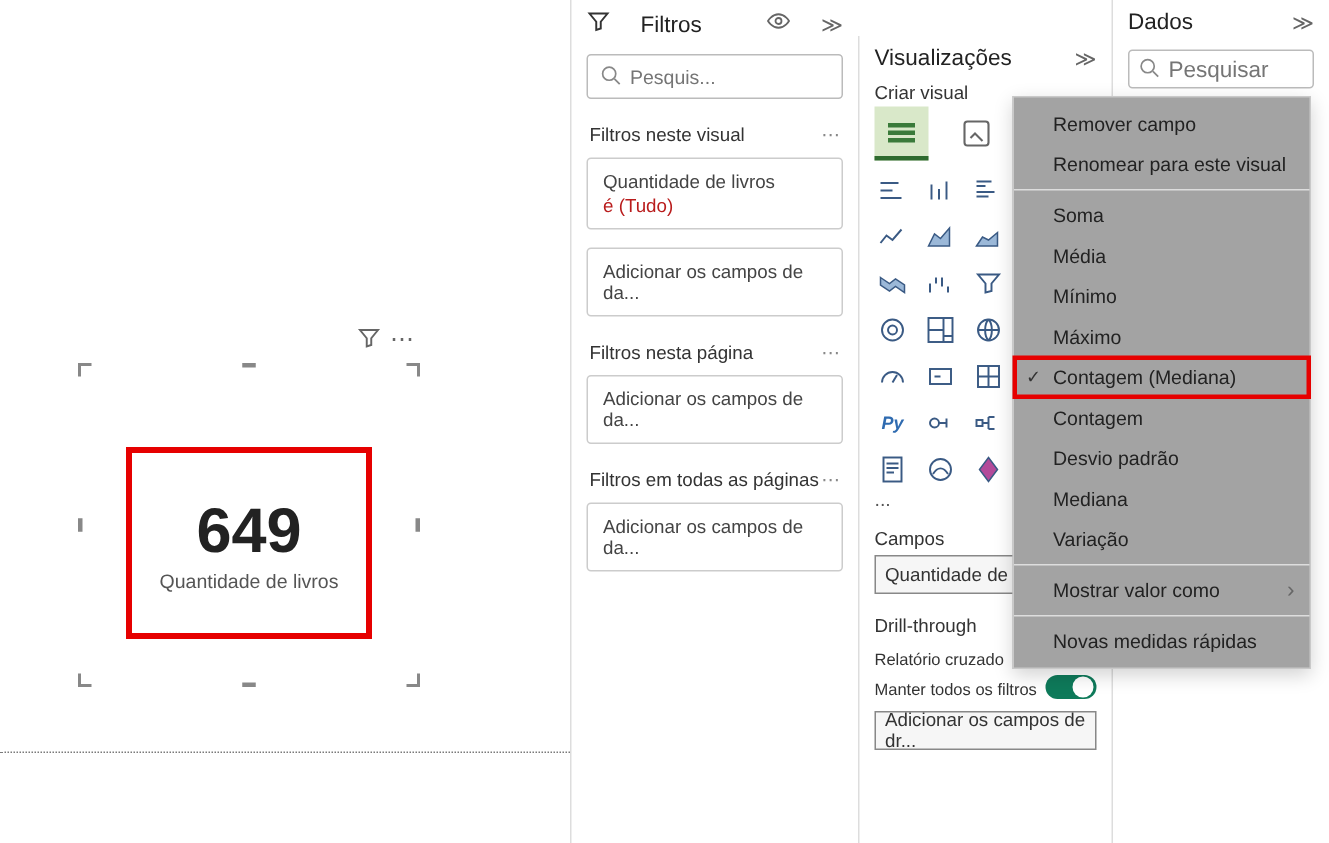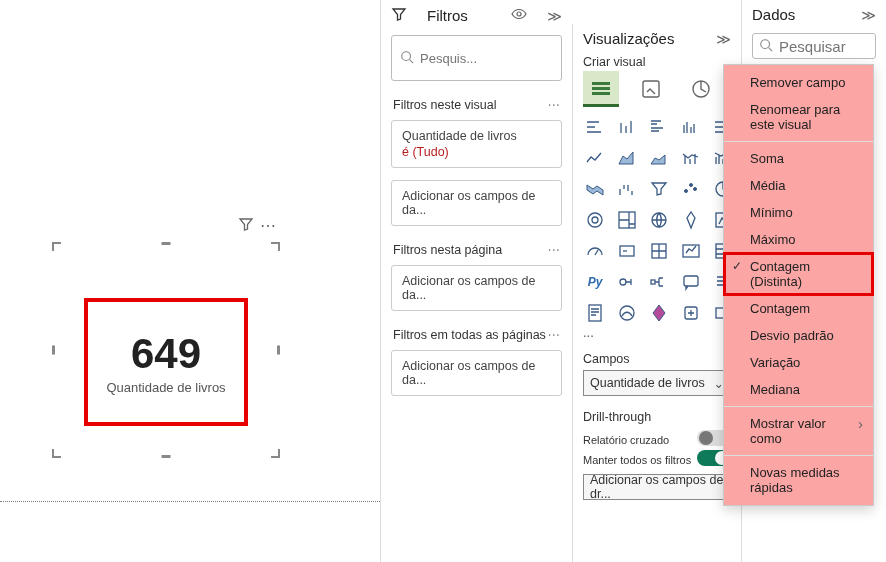--- a/index.html
+++ b/index.html
@@ -20,21 +20,21 @@
 .card-highlight { position:absolute; left:28px; top:52px; right:28px; bottom:28px; border:4px solid #e60000; display:flex; flex-direction:column; align-items:center; justify-content:center; }
 .card-value { font-size: 42px; font-weight:700; color:#222; }
 .card-label { font-size: 13px; color:#555; margin-top:2px;}
 .pane { border-left:1px solid #ddd; display:flex; flex-direction:column; }
 .pane.filters { flex:0 0 192px; }
 .pane.viz { flex:0 0 150px;margin-top:24px; }
 .pane.data { flex:1; }
 .pane-header { display:flex; align-items:center; padding:6px 10px 6px 10px; gap:20px; font-size:15px; }
 .grow { flex:1; }
 .eye-icon, .chev2-icon { color:#666; }
-.search-box { margin:4px 10px 10px; border:1px solid #bbb; border-radius:3px; height:46px; display:flex; align-items:center; padding:0 8px; color:#777; gap:6px; }
+.search-box { margin:4px 10px 10px; border:1px solid #bbb; border-radius:3px; height:30px; display:flex; align-items:center; padding:0 8px; color:#777; gap:6px; }
 .search-box input { border:0; outline:0; width:100%; font-size:13px; color:#333; }
 .section-title { display:flex; align-items:center; justify-content:space-between; padding:6px 12px 6px 12px; font-size:12.5px; color:#333; }
 .section-title .dots { color:#888; }
 .filter-card { margin:2px 10px 10px; border:1px solid #ccc; border-radius:3px; padding:8px 10px; font-size:12.5px; color:#444; min-height:34px; }
 .filter-card .sub { color:#b91c1c; margin-top:2px;}
 .viz-sub { padding:2px 10px 2px; font-size:12.5px; color:#333;}
 .tab-strip { display:flex; gap:14px; padding:0 10px 0; align-items:center; }
 .tab { width:36px; height:36px; display:flex; align-items:center; justify-content:center; color:#666; }
 .tab.selected { background:#d9e8c9; border-bottom:3px solid #2f6b2f; }
 .viz-gallery { padding:8px 6px 0 10px; display:grid; grid-template-columns:repeat(5, 24px); gap:7px 8px; }
@@ -44,21 +44,21 @@
 .fields-label { padding:6px 10px 4px; font-size:12.5px; color:#333; }
 .field-well { margin:0 10px 8px; border:1px solid #888; background:#f6f6f6; height:26px; display:flex; align-items:center; padding:0 6px; font-size:12.5px; color:#333; justify-content:space-between; }
 .drill-row { display:flex; align-items:flex-end; justify-content:space-between; padding:2px 10px; font-size:11px; color:#333; }
 .toggle { width:34px; height:16px; border-radius:10px; background:#ddd; position:relative; }
 .toggle .knob { position:absolute; top:1px; left:2px; width:14px; height:14px; border-radius:50%; background:#777; }
 .toggle.on { background:#0e7a5a; }
 .toggle.on .knob { left:auto; right:2px; background:#fff; }
 .drill-well { margin:6px 10px; border:1px solid #888; background:#f6f6f6; height:26px; display:flex; align-items:center; padding:0 6px; font-size:12.5px; color:#333;}
 .data-search { margin:4px 10px 6px; border:1px solid #bbb; border-radius:3px; height:26px; display:flex; align-items:center; padding:0 6px; gap:6px; color:#777;}
 .data-search input { border:0; outline:0; font-size:15px; width:100%; }
-.context-menu { position:absolute; top:64px; right:12px; width:151px; background:#fca5a5; border:1px solid #c9c9c9; box-shadow:0 4px 12px rgba(0,0,0,.18); padding:4px 0; z-index:10;}
+.context-menu { position:absolute; top:64px; right:12px; width:199px; background:#a3a3a3; border:1px solid #c9c9c9; box-shadow:0 4px 12px rgba(0,0,0,.18); padding:4px 0; z-index:10;}
 .context-menu .mi { padding:6px 12px 6px 26px; font-size:13px; color:#222; position:relative; }
 .context-menu .sep { border-top:1px solid #ddd; margin:3px 0; }
 .context-menu .mi.checked::before { content:"✓"; position:absolute; left:8px; top:6px; color:#333; font-size:12px;}
 .context-menu .mi.hl { outline:3px solid #e60000; outline-offset:-2px; }
 .context-menu .mi.arrow::after { content:"›"; position:absolute; right:10px; top:5px; color:#666; font-size:15px;}
 </style>
 </head>
 <body>
 
 <div class="canvas-area">
@@ -399,22 +399,22 @@
 </div>
 
 <div class="context-menu">
   <div class="mi">Remover campo</div>
   <div class="mi">Renomear para este visual</div>
   <div class="sep"></div>
   <div class="mi">Soma</div>
   <div class="mi">Média</div>
   <div class="mi">Mínimo</div>
   <div class="mi">Máximo</div>
-  <div class="mi checked hl">Contagem (Distinta)</div>
+  <div class="mi checked hl">Contagem (Mediana)</div>
   <div class="mi">Contagem</div>
   <div class="mi">Desvio padrão</div>
+  <div class="mi">Mediana</div>
   <div class="mi">Variação</div>
-  <div class="mi">Mediana</div>
   <div class="sep"></div>
   <div class="mi arrow">Mostrar valor como</div>
   <div class="sep"></div>
   <div class="mi">Novas medidas rápidas</div>
 </div>
 
 </body></html>

